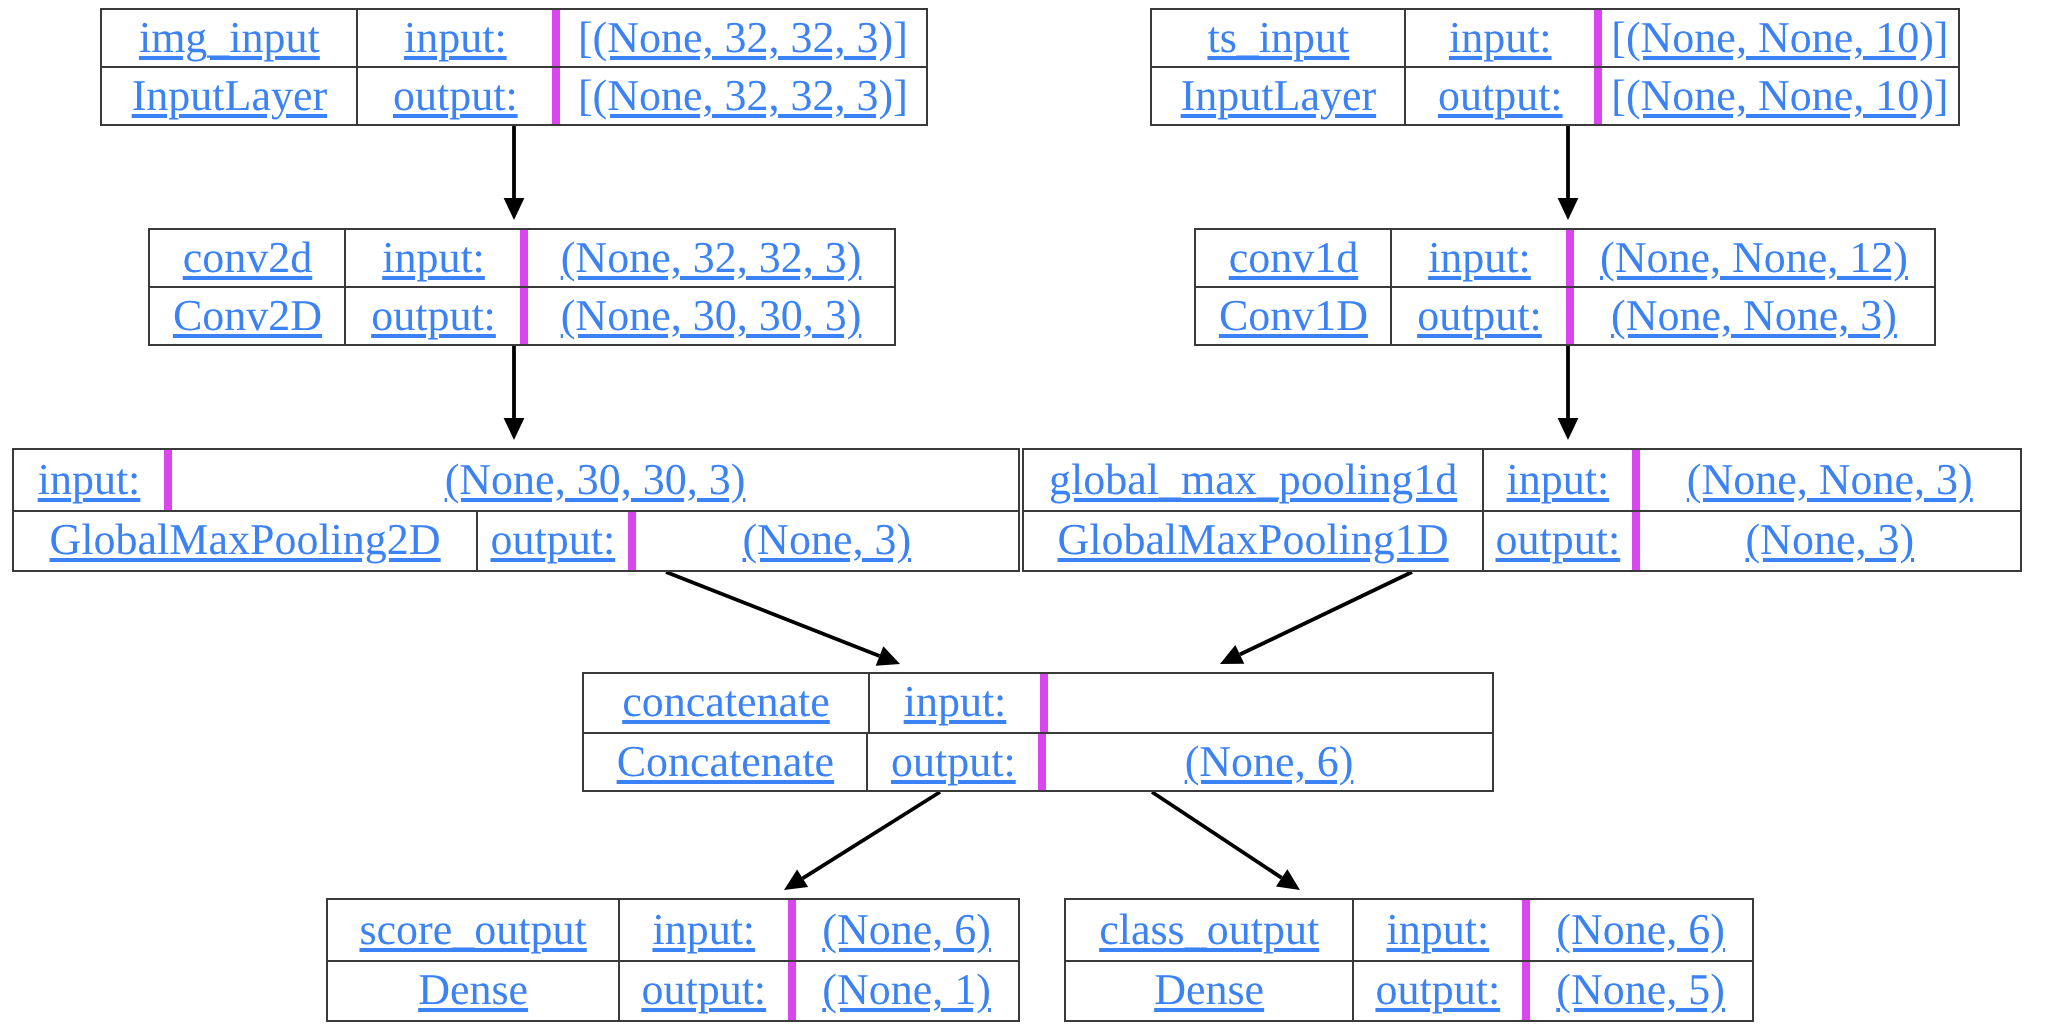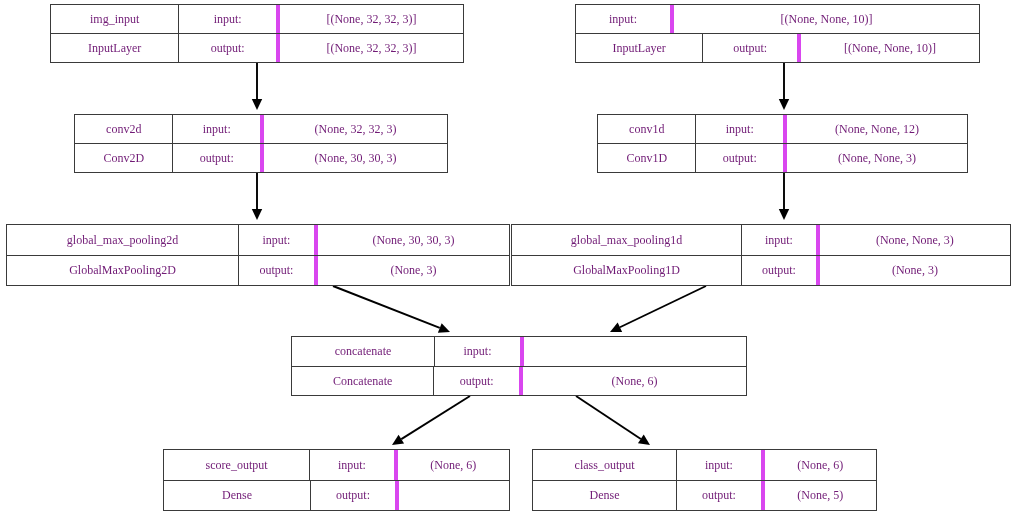--- a/index.html
+++ b/index.html
@@ -39,26 +39,27 @@
     min-height: 0;
   }
   .node-row.top {
     border-bottom: 1px solid #3a3a3a;
   }
   .cell {
     display: flex;
     align-items: center;
     justify-content: center;
     box-sizing: border-box;
-    font-size: 12px;
+    font-size: 22px;
     line-height: 1;
-    color: #701a75;
+    color: #3b82f6;
     white-space: nowrap;
     overflow: hidden;
     padding: 0 4px;
+    text-decoration: underline;
   }
   .cell.c-name  { border-right: 1px solid #3a3a3a; }
   .cell.c-label { border-right: 4px solid #d946ef; }
   .cell.c-shape { }
 </style>
 </head>
 <body>
 
 <div id="canvas">
   <svg id="edges" viewBox="0 0 1035 516" xmlns="http://www.w3.org/2000/svg">
@@ -103,20 +104,21 @@
           <div class="cell c-shape" style="width: 184px; flex: 1 1 auto;">[(None, 32, 32, 3)]</div>
         </div>
         <div class="node-row bottom">
           <div class="cell c-name" style="width: 129px;">InputLayer</div>
           <div class="cell c-label" style="width: 101px;">output:</div>
           <div class="cell c-shape" style="width: 184px; flex: 1 1 auto;">[(None, 32, 32, 3)]</div>
         </div>
       </div>
       <div class="node" style="left: 575px; top: 4px; width: 405px; height: 59px;">
         <div class="node-row top">
+          <div class="cell c-name" style="width: 128px;">ts_input</div>
           <div class="cell c-label" style="width: 98px;">input:</div>
           <div class="cell c-shape" style="width: 179px; flex: 1 1 auto;">[(None, None, 10)]</div>
         </div>
         <div class="node-row bottom">
           <div class="cell c-name" style="width: 128px;">InputLayer</div>
           <div class="cell c-label" style="width: 98px;">output:</div>
           <div class="cell c-shape" style="width: 179px; flex: 1 1 auto;">[(None, None, 10)]</div>
         </div>
       </div>
       <div class="node" style="left: 74px; top: 114px; width: 374px; height: 59px;">
@@ -138,21 +140,20 @@
           <div class="cell c-shape" style="width: 181px; flex: 1 1 auto;">(None, None, 12)</div>
         </div>
         <div class="node-row bottom">
           <div class="cell c-name" style="width: 99px;">Conv1D</div>
           <div class="cell c-label" style="width: 91px;">output:</div>
           <div class="cell c-shape" style="width: 181px; flex: 1 1 auto;">(None, None, 3)</div>
         </div>
       </div>
       <div class="node" style="left: 6px; top: 224px; width: 504px; height: 62px;">
         <div class="node-row top">
-          <div class="cell c-name" style="width: 233px;">global_max_pooling2d</div>
           <div class="cell c-label" style="width: 79px;">input:</div>
           <div class="cell c-shape" style="width: 192px; flex: 1 1 auto;">(None, 30, 30, 3)</div>
         </div>
         <div class="node-row bottom">
           <div class="cell c-name" style="width: 233px;">GlobalMaxPooling2D</div>
           <div class="cell c-label" style="width: 79px;">output:</div>
           <div class="cell c-shape" style="width: 192px; flex: 1 1 auto;">(None, 3)</div>
         </div>
       </div>
       <div class="node" style="left: 511px; top: 224px; width: 500px; height: 62px;">
@@ -180,20 +181,21 @@
       </div>
       <div class="node" style="left: 163px; top: 449px; width: 347px; height: 62px;">
         <div class="node-row top">
           <div class="cell c-name" style="width: 147px;">score_output</div>
           <div class="cell c-label" style="width: 88px;">input:</div>
           <div class="cell c-shape" style="width: 112px; flex: 1 1 auto;">(None, 6)</div>
         </div>
         <div class="node-row bottom">
           <div class="cell c-name" style="width: 147px;">Dense</div>
           <div class="cell c-label" style="width: 88px;">output:</div>
+          <div class="cell c-shape" style="width: 112px; flex: 1 1 auto;">(None, 1)</div>
         </div>
       </div>
       <div class="node" style="left: 532px; top: 449px; width: 345px; height: 62px;">
         <div class="node-row top">
           <div class="cell c-name" style="width: 145px;">class_output</div>
           <div class="cell c-label" style="width: 88px;">input:</div>
           <div class="cell c-shape" style="width: 112px; flex: 1 1 auto;">(None, 6)</div>
         </div>
         <div class="node-row bottom">
           <div class="cell c-name" style="width: 145px;">Dense</div>

